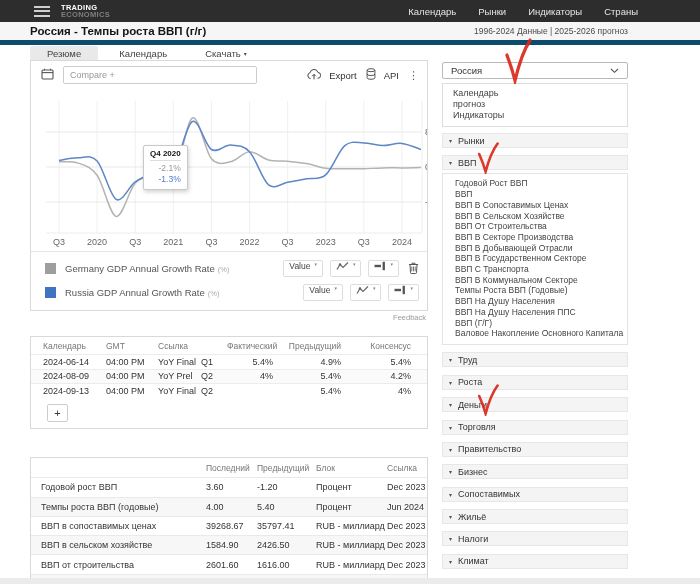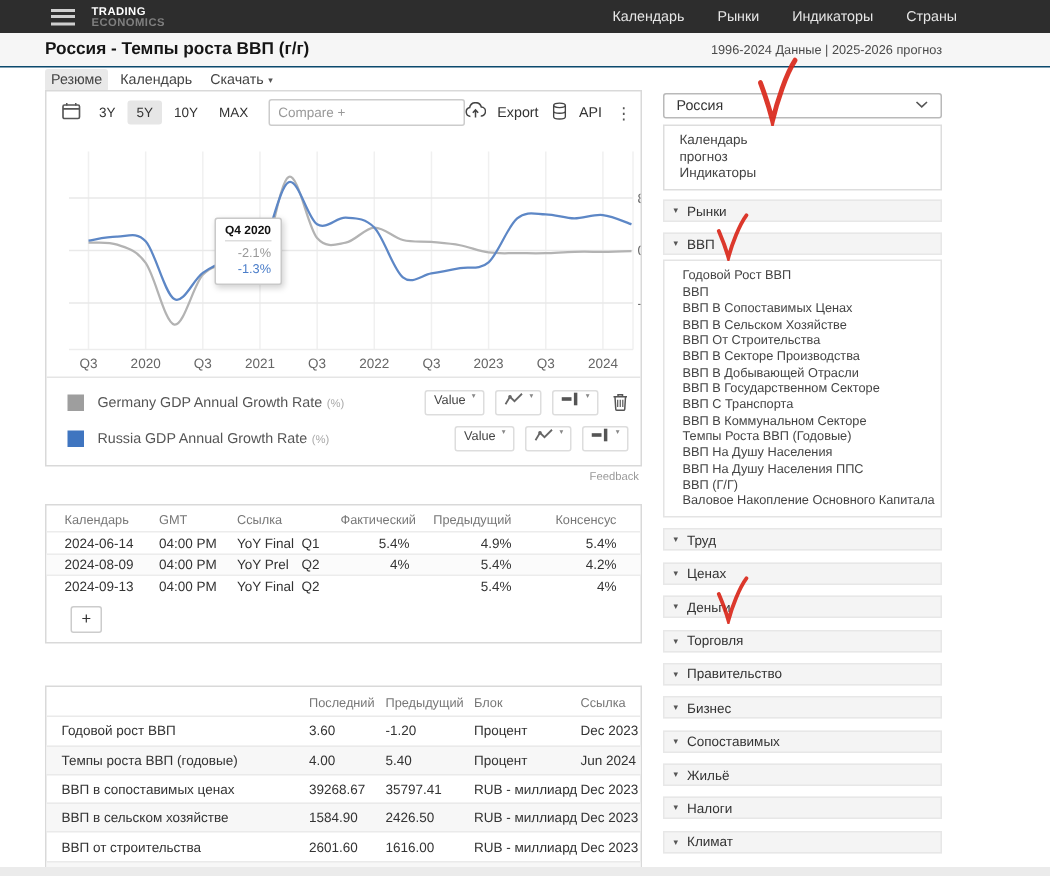--- a/index.html
+++ b/index.html
@@ -10,27 +10,27 @@
   .topbar { height:22px; background:#2d2d2d; display:flex; align-items:center; padding-left:34px; }
   .hamburger { width:16px; height:11px; display:flex; flex-direction:column; justify-content:space-between; cursor:pointer; }
   .hamburger i { display:block; height:2px; background:#cfcfcf; }
   .logo { margin-left:11px; line-height:7.5px; }
   .logo .l1 { font-size:7.5px; font-weight:bold; color:#fff; letter-spacing:.3px; }
   .logo .l2 { font-size:7.5px; font-weight:bold; color:#7f7f7f; letter-spacing:.3px; }
   .topnav { margin-left:auto; margin-right:62px; display:flex; gap:22px; }
   .topnav a { color:#e6e6e6; font-size:9.5px; text-decoration:none; }
 
   
-  .subheader { height:23px; background:#f6f6f6; border-bottom:1px solid #0c4a6e; display:flex; align-items:center; justify-content:space-between; padding:0 72px 0 30px; }
+  .subheader { height:23px; background:#f6f6f6; border-bottom:5px solid #0c4a6e; display:flex; align-items:center; justify-content:space-between; padding:0 72px 0 30px; }
   .page-title { font-size:11.5px; font-weight:bold; color:#151515; }
   .range-note { font-size:8.5px; color:#4a4a4a; }
 
   
   .tabbar { height:14px; display:flex; align-items:center; padding-left:30px; margin-top:1px; }
-  .tab { font-size:9.5px; color:#444; padding:2px 4px; border-radius:2px; margin-right:4px; cursor:pointer; white-space:nowrap; }
+  .tab { font-size:9.5px; color:#444; padding:2px 17px; border-radius:2px; margin-right:4px; cursor:pointer; white-space:nowrap; }
   .tab.active { background:#e9e9e9; }
   .tab .caret { font-size:6px; color:#555; margin-left:3px; vertical-align:1px; }
 
   .main { display:flex; padding-left:30px; }
   .left-col { width:398px; }
   .sidebar { width:186px; margin-left:14px; }
 
   
   .chart-card { border:1px solid #d9d9d9; background:#fff; }
   .toolbar { display:flex; align-items:center; padding:4px 8px; height:28px; }
@@ -132,26 +132,20 @@
       <div class="chart-card">
         <div class="toolbar">
           <button class="icon-btn">
               <span id="calicon"><svg width="13" height="12" viewBox="0 0 13 12">
                   <rect x="1" y="2" width="11" height="9" rx="1" fill="none" stroke="#555" stroke-width="1.1"></rect>
                   <line x1="1" y1="4.6" x2="12" y2="4.6" stroke="#555" stroke-width="1.1"></line>
                   <line x1="3.5" y1="0.7" x2="3.5" y2="2.4" stroke="#555" stroke-width="1"></line>
                   <line x1="9.5" y1="0.7" x2="9.5" y2="2.4" stroke="#555" stroke-width="1"></line>
                 </svg></span>
             </button>
-          <div class="ranges" id="ranges">
-              <button class="range-btn">3Y</button>
-              <button class="range-btn active">5Y</button>
-              <button class="range-btn">10Y</button>
-              <button class="range-btn">MAX</button>
-            </div>
           <input class="compare" placeholder="Compare +" style="">
           <div class="tb-right">
             <button class="tb-btn">
                 <span id="cloudicon"><svg width="14" height="11" viewBox="0 0 14 11">
                     <path d="M3.6 9.6 a3 3 0 0 1 -.5-5.9 a4 4 0 0 1 7.8-.3 a2.6 2.6 0 0 1 -.4 5.9" fill="none" stroke="#444" stroke-width="1"></path>
                     <path d="M7 10.4 V5.6 M5.2 7.2 L7 5.3 L8.8 7.2" fill="none" stroke="#444" stroke-width="1"></path>
                   </svg></span>
                 <span>Export</span>
               </button>
             <button class="tb-btn">
@@ -400,21 +394,21 @@
             <a>ВВП На Душу Населения ППС</a>
             <a>ВВП (Г/Г)</a>
             <a>Валовое Накопление Основного Капитала</a>
           </div>
           <div class="section-bar">
             <span class="caret">▾</span>
             <span>Труд</span>
           </div>
           <div class="section-bar">
             <span class="caret">▾</span>
-            <span>Ценах</span>
+            <span>Роста</span>
           </div>
           <div class="section-bar">
             <span class="caret">▾</span>
             <span>Деньги</span>
             <div class="check-overlay" style="left: 33px; top: -14px; width: 24px; height: 32px;"><svg width="100%" height="100%" viewBox="0 0 30 40" preserveAspectRatio="none">
                 <path d="M4 15 C7 22 10 30 12 37 C15 26 21 10 27 2" fill="none" stroke="#d9271a" stroke-width="3.2" stroke-linecap="round" opacity="0.92"></path>
               </svg></div>
           </div>
           <div class="section-bar">
             <span class="caret">▾</span>

